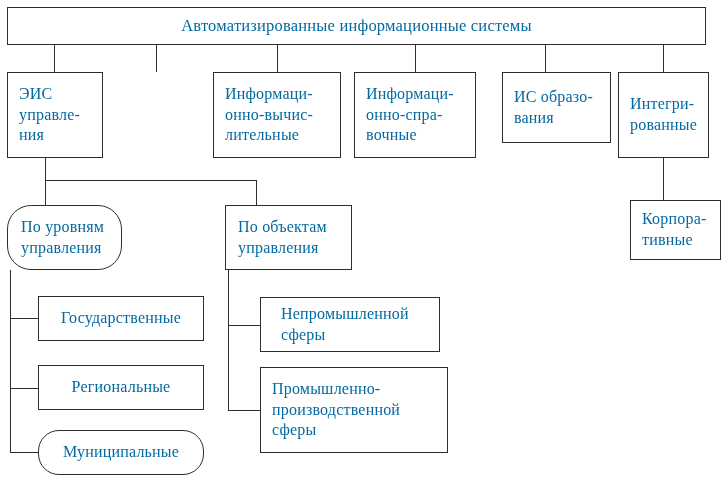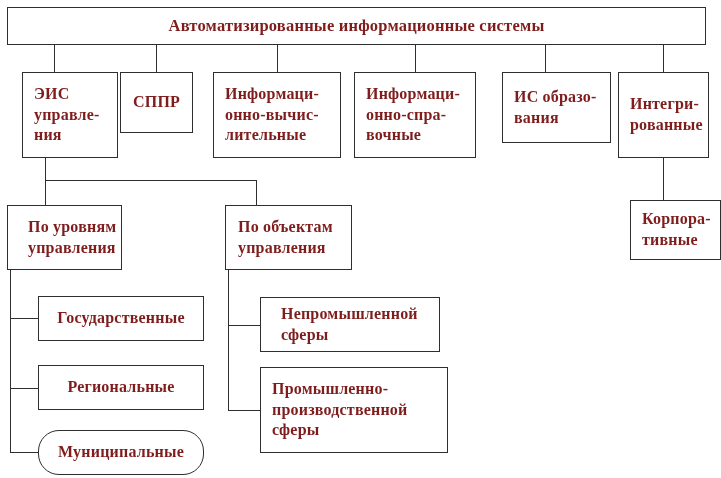--- a/index.html
+++ b/index.html
@@ -2,22 +2,21 @@
 <html><head>
 <meta charset="utf-8">
 <style>
   html, body { margin: 0; padding: 0; background: #ffffff; }
   #canvas {
     position: relative;
     width: 721px;
     height: 478px;
     background: #ffffff;
     font-family: "Liberation Serif", "DejaVu Serif", serif;
-    color: #7f1d1d;
-    font-weight: bold;
+    color: #0369a1;
   }
   .box {
     position: absolute;
     box-sizing: border-box;
     border: 1px solid #2e2e2e;
     background: #ffffff;
     display: flex;
     align-items: center;
     font-size: 16px;
     line-height: 1.3;
@@ -38,44 +37,43 @@
 
   <div class="box center title" style="left:7px; top:7px; width:699px; height:38px;">Автоматизированные информационные системы</div>
 
   <div class="vline" style="left:54px;  top:45px; height:27px;"></div>
   <div class="vline" style="left:156px; top:45px; height:27px;"></div>
   <div class="vline" style="left:277px; top:45px; height:27px;"></div>
   <div class="vline" style="left:415px; top:45px; height:27px;"></div>
   <div class="vline" style="left:545px; top:45px; height:27px;"></div>
   <div class="vline" style="left:663px; top:45px; height:27px;"></div>
 
-  <div class="box left" style="left:22px;   top:72px; width:96px;  height:86px;">ЭИС
+  <div class="box left" style="left:7px;   top:72px; width:96px;  height:86px;">ЭИС
 управле-
 ния</div>
-  <div class="box center" style="left:120px; top:72px; width:73px;  height:61px;">СППР</div>
   <div class="box left" style="left:213px; top:72px; width:128px; height:86px;">Информаци-
 онно-вычис-
 лительные</div>
   <div class="box left" style="left:354px; top:72px; width:122px; height:86px;">Информаци-
 онно-спра-
 вочные</div>
   <div class="box left" style="left:502px; top:72px; width:109px; height:71px;">ИС образо-
 вания</div>
   <div class="box left" style="left:618px; top:72px; width:91px;  height:86px;">Интегри-
 рованные</div>
 
   <div class="vline" style="left:663px; top:158px; height:42px;"></div>
   <div class="box left" style="left:618px; top:200px; width:91px; height:60px;margin-left:12px;">Корпора-
 тивные</div>
 
   <div class="vline" style="left:45px;  top:158px; height:47px;"></div>
   <div class="hline" style="left:45px;  top:180px; width:212px;"></div>
   <div class="vline" style="left:256px; top:180px; height:25px;"></div>
 
-  <div class="box left" style="left:7px;   top:205px; width:115px; height:65px; padding-left:20px;">По уровням
+  <div class="box left" style="left:7px;   top:205px; width:115px; height:65px; padding-left:13px;border-radius:24px;">По уровням
 управления</div>
   <div class="box left" style="left:225px; top:205px; width:127px; height:65px; padding-left:12px;">По объектам
 управления</div>
 
   <div class="vline" style="left:10px; top:270px; height:183px;"></div>
   <div class="hline" style="left:10px; top:318px; width:28px;"></div>
   <div class="hline" style="left:10px; top:388px; width:28px;"></div>
   <div class="hline" style="left:10px; top:452px; width:28px;"></div>
 
   <div class="box center" style="left:38px; top:296px; width:166px; height:45px;">Государственные</div>

